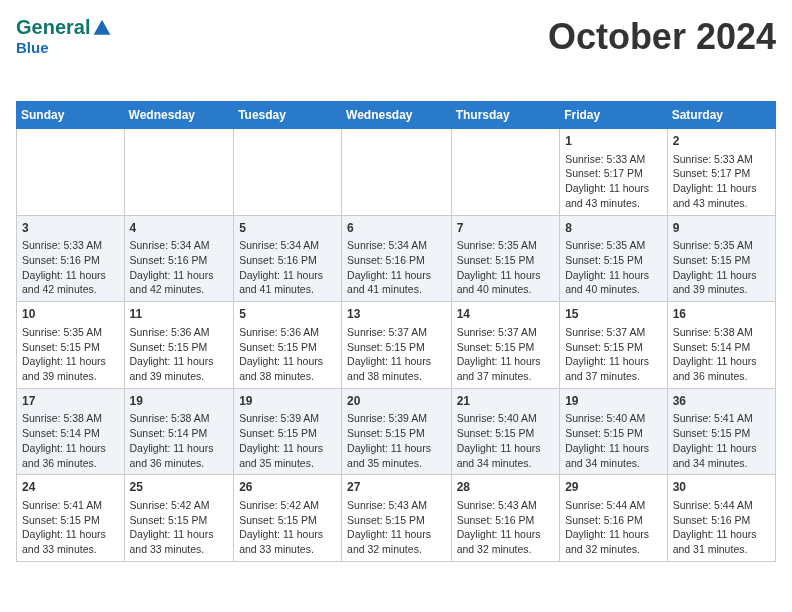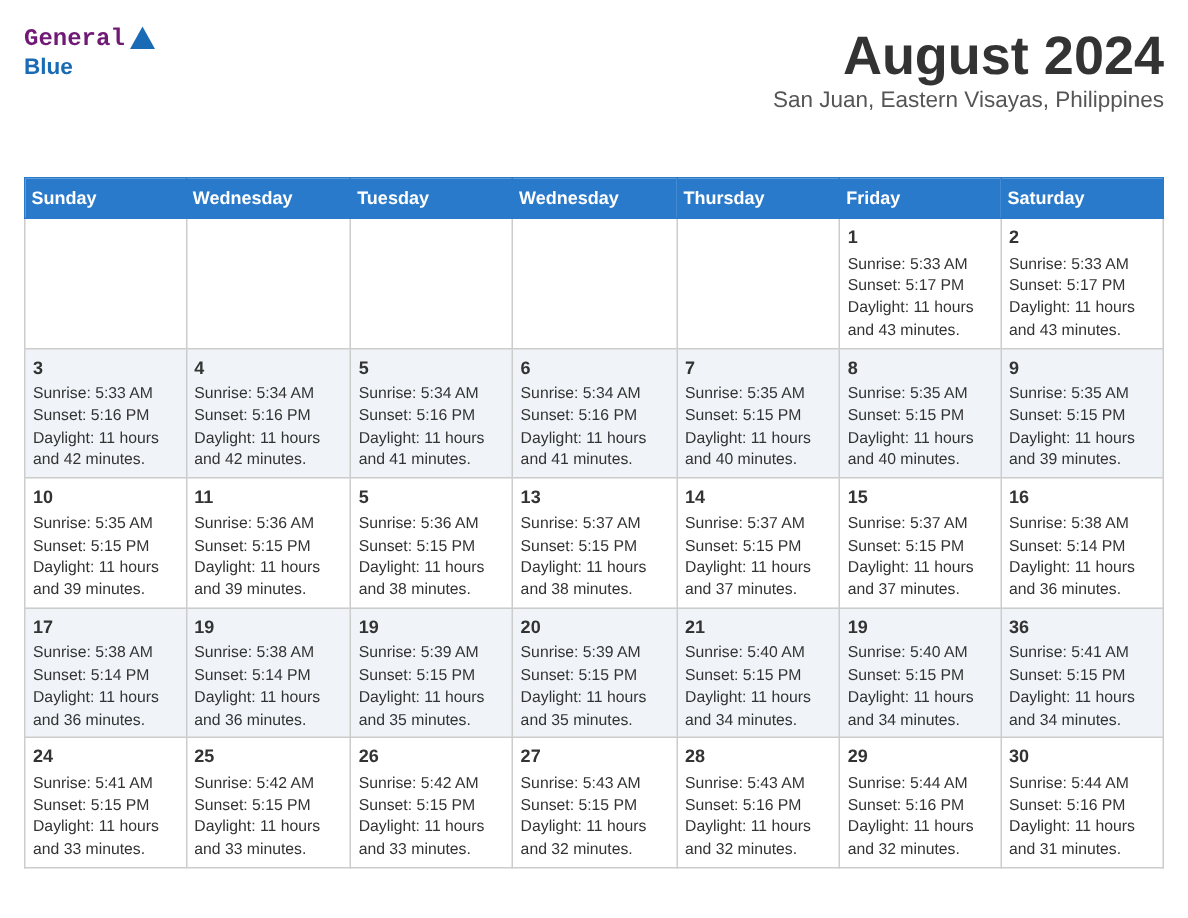--- a/index.html
+++ b/index.html
@@ -19,24 +19,23 @@
     .logo {
       display: flex;
       flex-direction: column;
       align-items: flex-start;
     }
     .logo-text {
       display: flex;
       align-items: center;
     }
     .logo-general {
-      font-size: 16px;
-      font-weight: bold;
-      color: #701a75;
-      font-family: Liberation Mono, monospace;
+      font-size: 20px;
+      font-weight: bold;
+      color: #0f766e;
     }
     .logo-blue {
       font-size: 15px;
       font-weight: bold;
       color: #1a6bb5;
     }
     .logo-icon {
       width: 20px;
       height: 20px;
       margin-left: 2px;
@@ -104,22 +103,21 @@
   <div class="logo">
     <div class="logo-text">
       <span class="logo-general">General</span>
       <svg class="logo-icon" viewBox="0 0 24 24">
         <polygon points="12,2 22,20 2,20" fill="#1a6bb5"></polygon>
       </svg>
     </div>
     <span class="logo-blue">Blue</span>
   </div>
   <div class="title-area">
-    <div class="month-title">August 2024</div>
-    <div class="subtitle">San Juan, Eastern Visayas, Philippines</div>
+    <div class="month-title">October 2024</div>
   </div>
 </div>
 
 <table>
   <thead>
     <tr id="header-row">
     <th>Sunday</th>
         <th>Wednesday</th>
         <th>Tuesday</th>
         <th>Wednesday</th>

